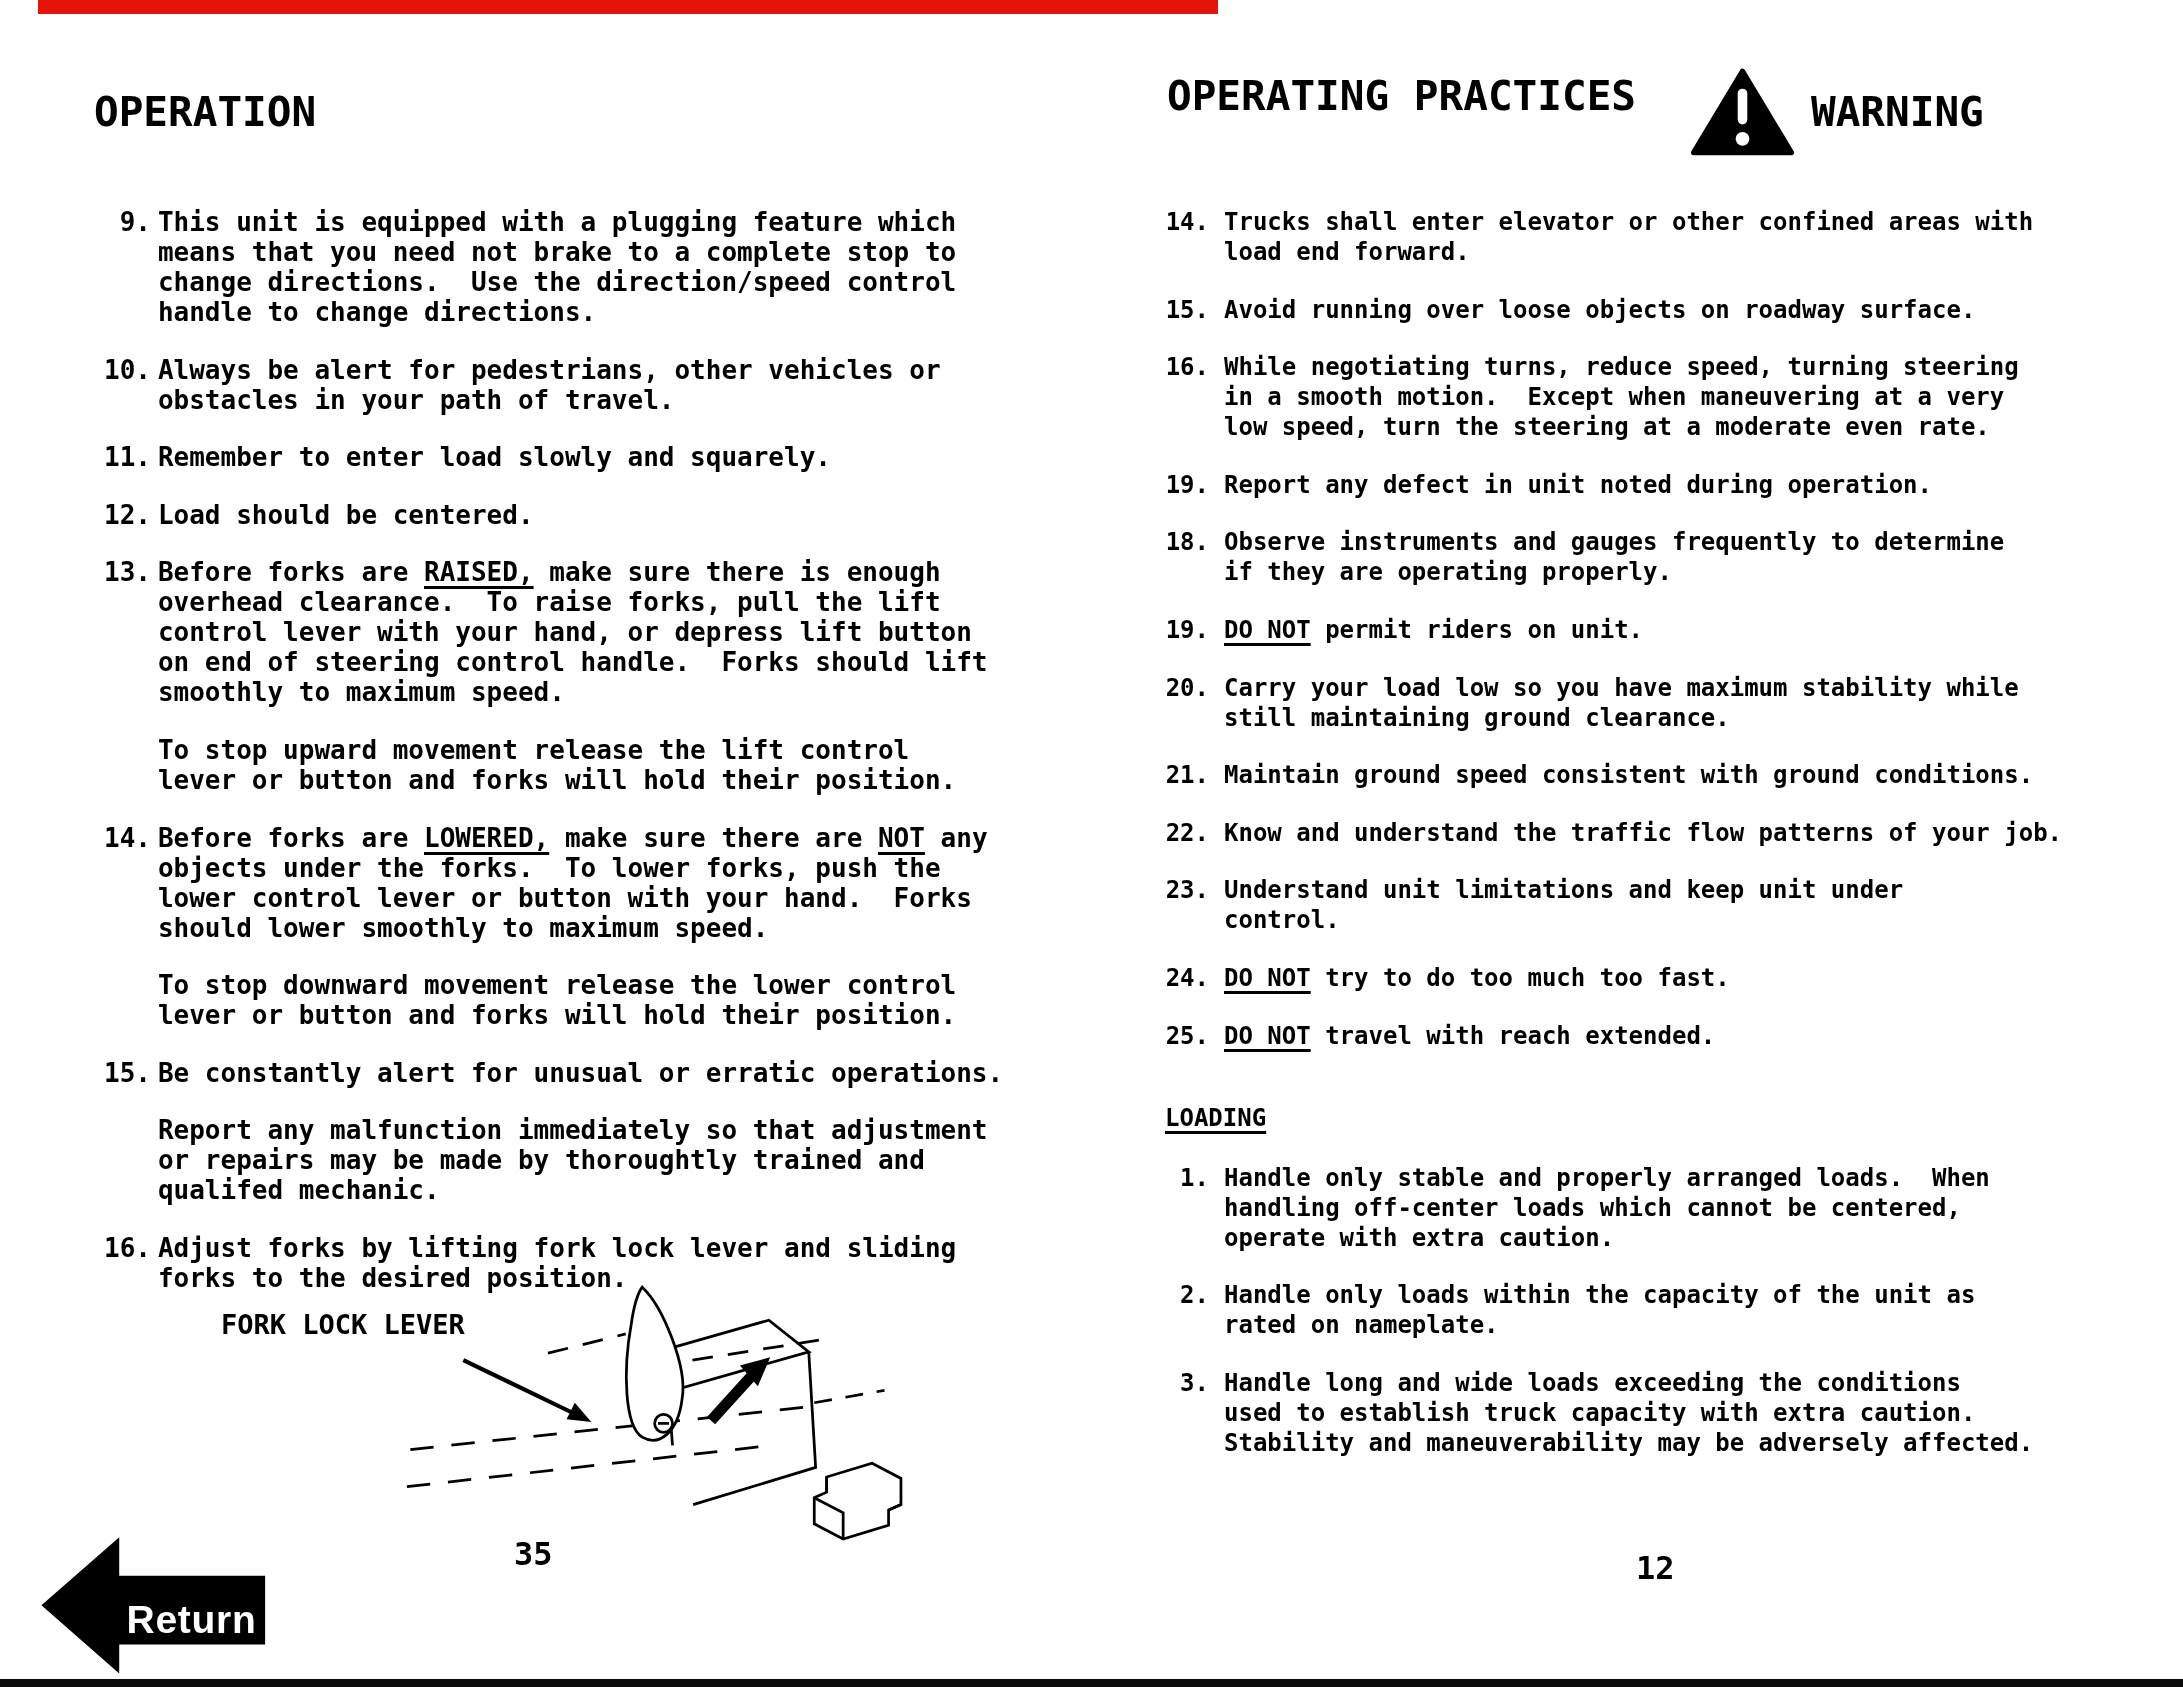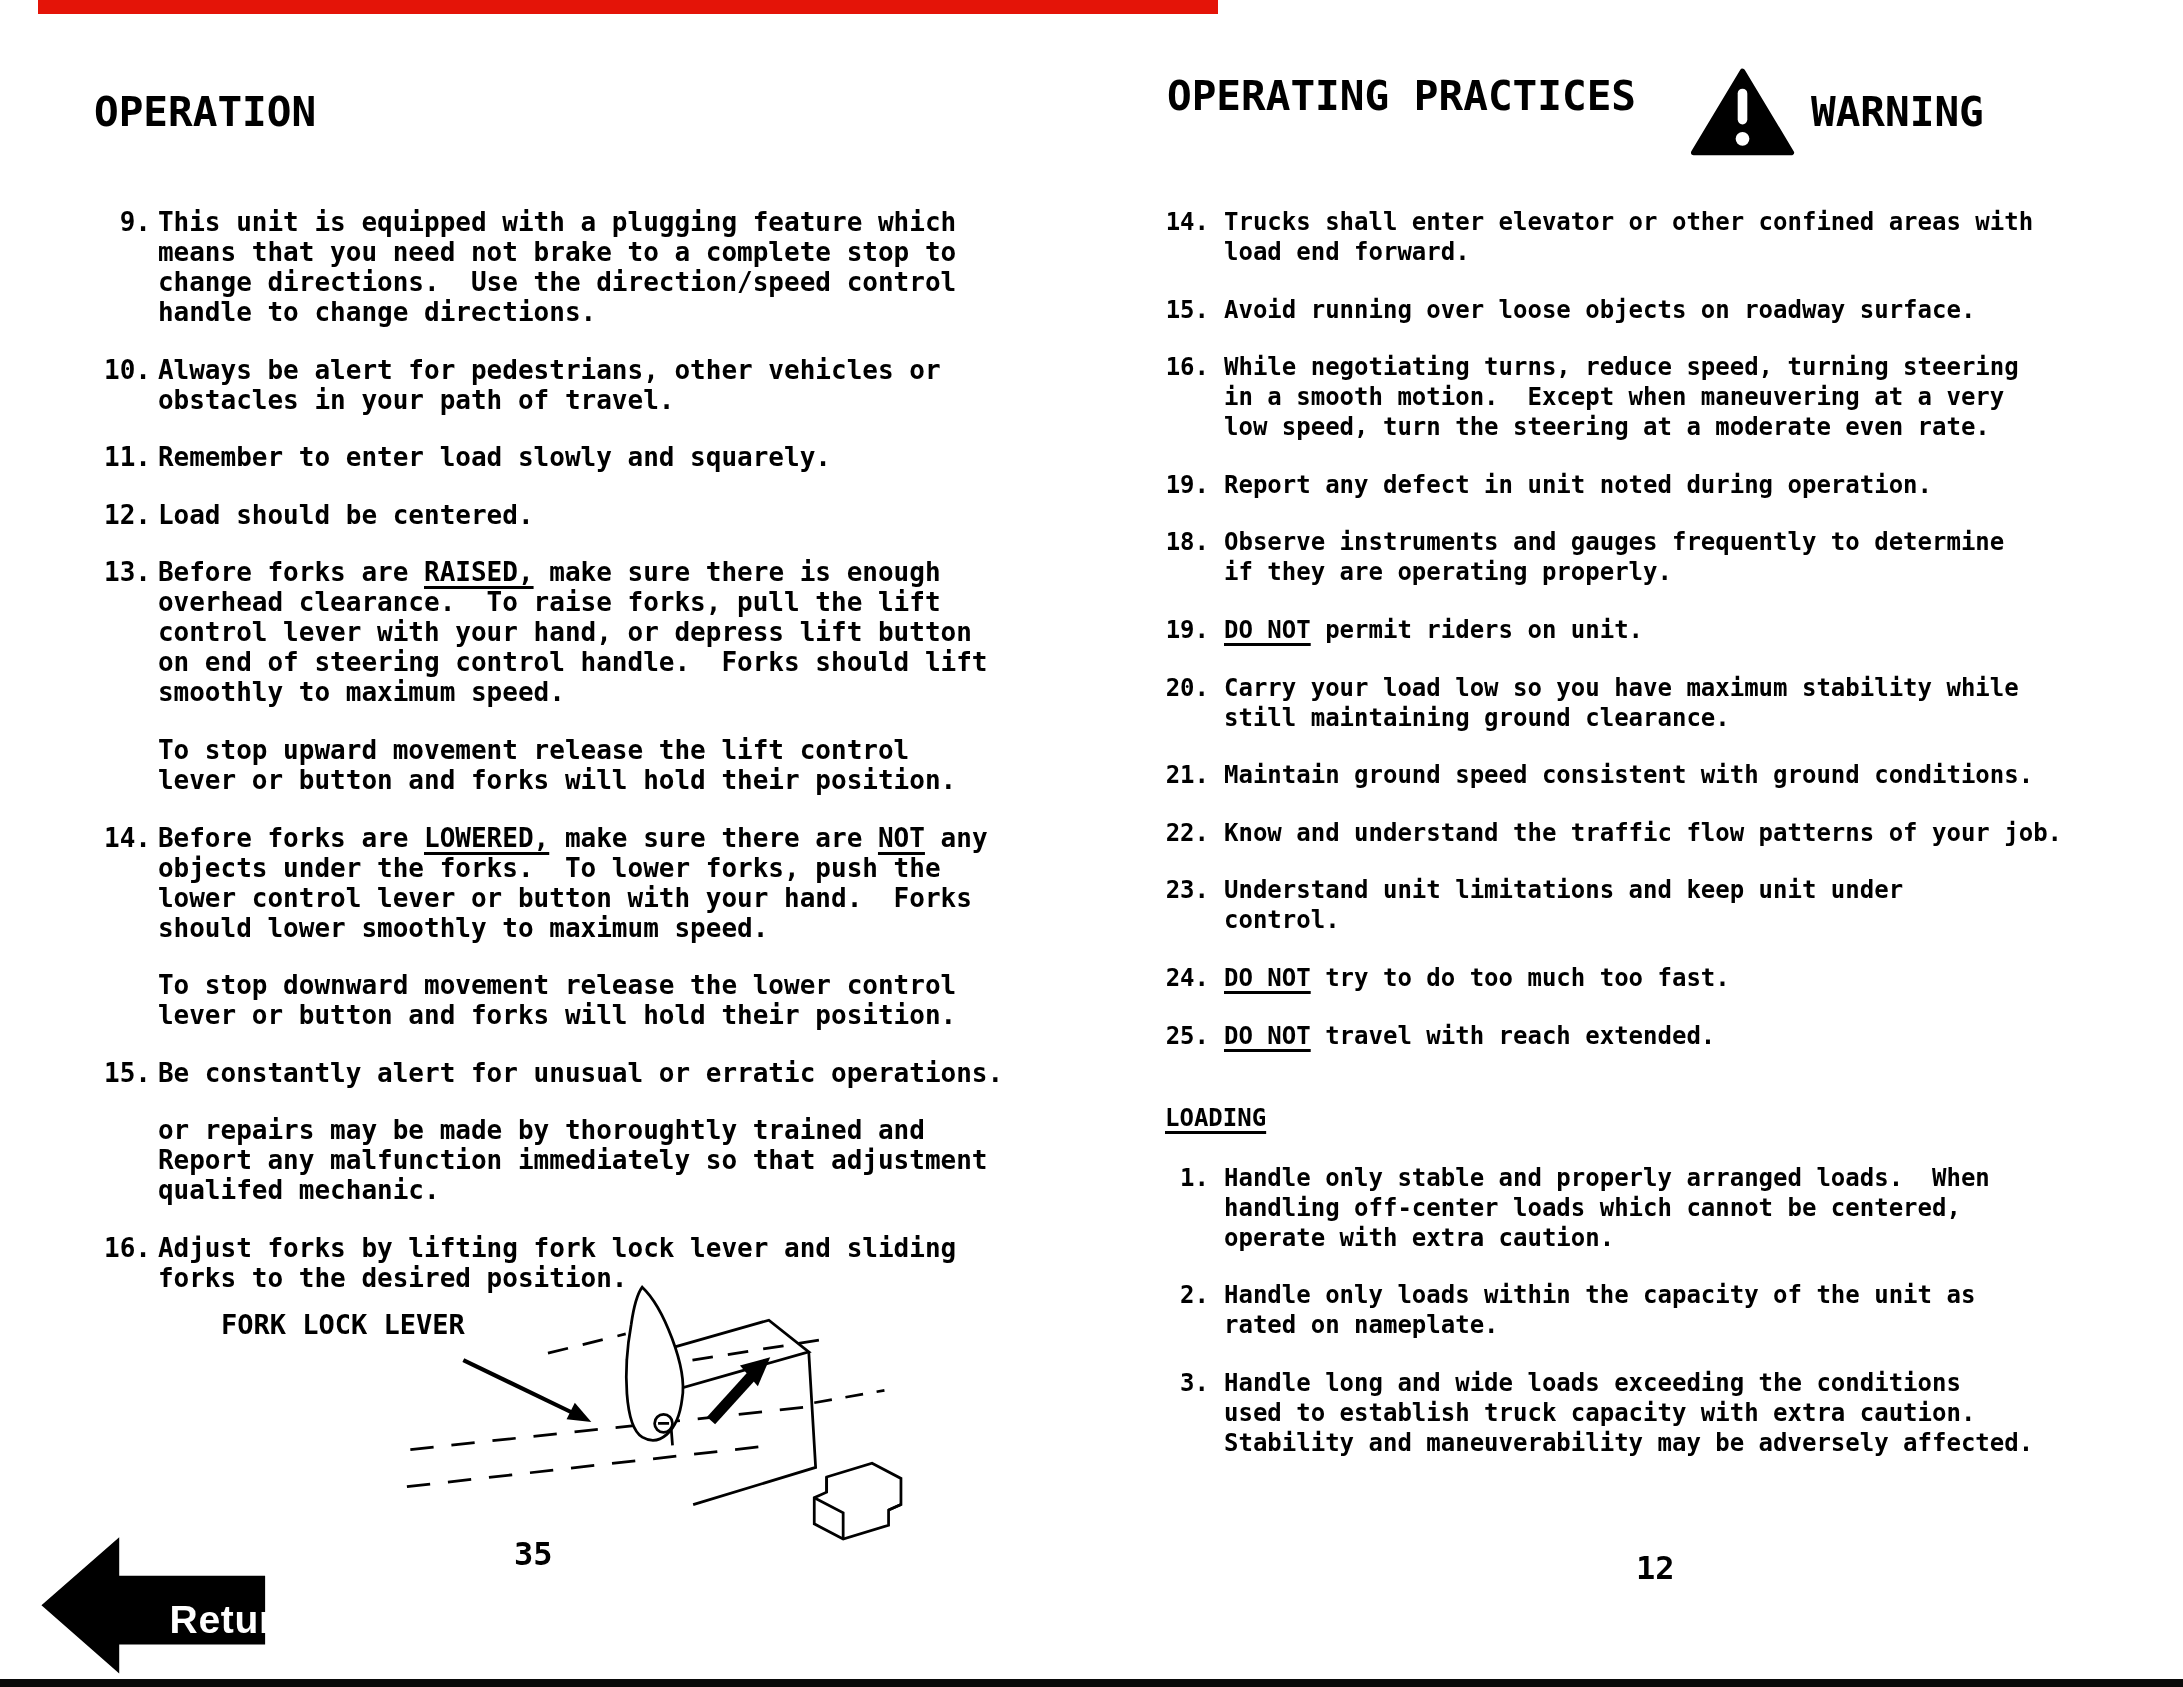--- a/index.html
+++ b/index.html
@@ -26,21 +26,21 @@
   .pagenum{position:absolute;font-size:32px;}
   #page-35{left:514px;top:1535px;}
   #page-12{left:1600px;top:1549px;margin-left:36px;}
   #figure-label{position:absolute;left:221px;top:1309px;font-size:27px;white-space:pre;}
   #figure-svg{position:absolute;left:386px;top:1272px;}
   #warning-triangle{position:absolute;left:1690px;top:68px;}
   #return-btn{position:absolute;left:38px;top:1533px;width:234px;height:148px;cursor:pointer;}
   #return-label{
     position:absolute;left:81px;top:43px;width:145px;height:87px;
     display:flex;align-items:center;justify-content:center;
-    color:#fff;font-family:"Liberation Sans",sans-serif;font-weight:700;font-size:39px;letter-spacing:0.7px;margin-left:43px;
+    color:#fff;font-family:"Liberation Sans",sans-serif;font-weight:700;font-size:39px;letter-spacing:0.7px;
   }
   svg{display:block;}
 </style>
 </head>
 <body>
 
 <div class="topbar" id="top-red-bar" style="background: rgb(228, 20, 8);"></div>
 <div class="bottombar" id="bottom-black-bar" style="background: rgb(10, 10, 10);"></div>
 
 <div class="heading" id="left-heading">OPERATION</div>
@@ -78,21 +78,21 @@
       <div class="row">
         <div class="num"></div>
         <div class="body"><div class="line">To stop downward movement release the lower control</div><div class="line">lever or button and forks will hold their position.</div></div>
       </div>
       <div class="row">
         <div class="num">15.</div>
         <div class="body"><div class="line">Be constantly alert for unusual or erratic operations.</div></div>
       </div>
       <div class="row">
         <div class="num"></div>
-        <div class="body"><div class="line">or repairs may be made by thoroughtly trained and</div><div class="line">Report any malfunction immediately so that adjustment</div><div class="line">qualifed mechanic.</div></div>
+        <div class="body"><div class="line">Report any malfunction immediately so that adjustment</div><div class="line">or repairs may be made by thoroughtly trained and</div><div class="line">qualifed mechanic.</div></div>
       </div>
       <div class="row">
         <div class="num">16.</div>
         <div class="body"><div class="line">Adjust forks by lifting fork lock lever and sliding</div><div class="line">forks to the desired position.</div></div>
       </div>
     </div>
 </div>
 
 <div id="figure-label">FORK LOCK LEVER</div>
 

